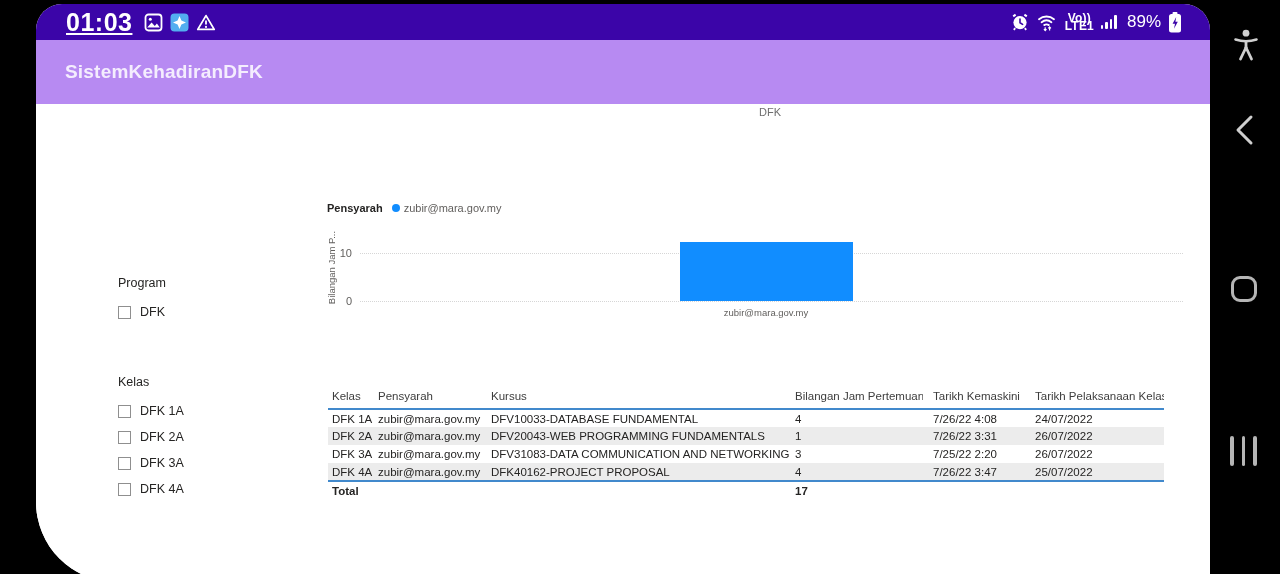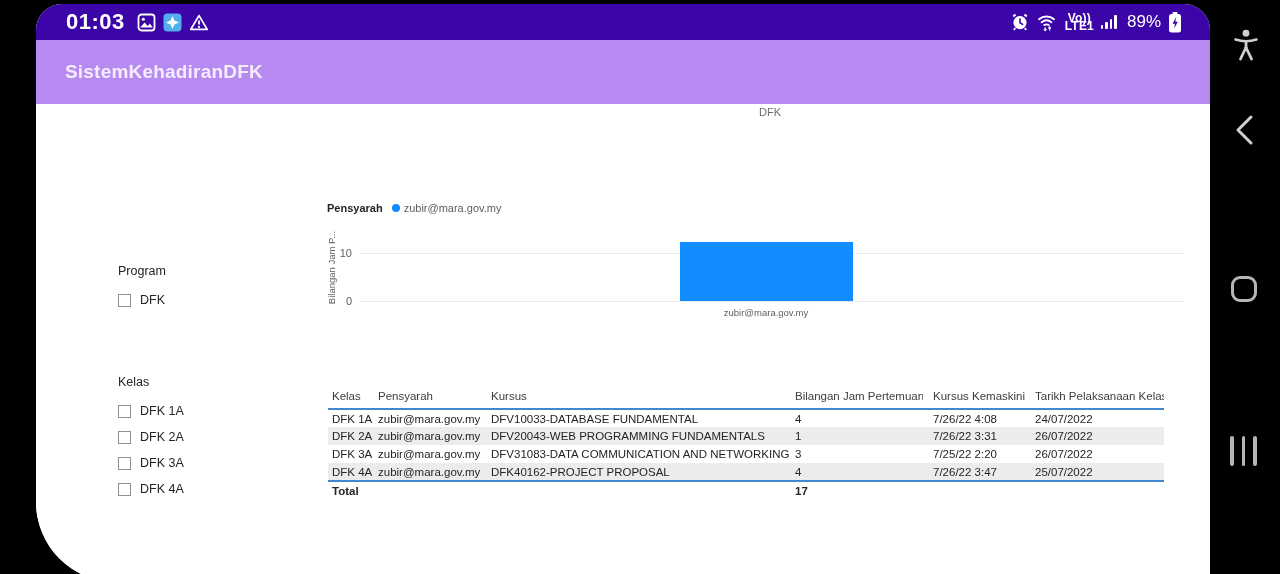--- a/index.html
+++ b/index.html
@@ -6,39 +6,39 @@
   html,body { width:1280px; height:574px; overflow:hidden; }
   body { background:#000; position:relative; font-family:"Liberation Sans", sans-serif; }
 
   
   .screen { position:absolute; left:36px; top:4px; width:1174px; height:578px;
             background:#fff; border-radius:26px 26px 0 80px; overflow:hidden; }
 
   
   .status-bar { height:36px; background:#3B05A8; display:flex; align-items:center;
                 padding:0 28px 0 30px; color:#fff; }
-  .time { font-size:22px; font-weight:700; letter-spacing:.5px; }
+  .time { font-size:25px; font-weight:700; letter-spacing:.5px;text-decoration:underline; }
   .notif-icons { display:flex; align-items:center; gap:7px; margin-left:12px; }
   .right-cluster { margin-left:auto; display:flex; align-items:center; gap:7px; }
   .volte { font-size:12px; font-weight:700; line-height:8px; text-align:center; letter-spacing:.2px; }
   .sigbars { display:flex; align-items:flex-end; gap:2px; height:14px; }
   .sigbars i { display:block; width:2.5px; background:#fff; border-radius:1px; }
   .pct { font-size:17px; font-weight:400; margin-left:3px; }
 
   
   .app-bar { height:64px; background:#B78AF2; display:flex; align-items:center; padding-left:29px; }
   .app-title { color:#F4EDFE; font-size:19px; font-weight:600; letter-spacing:.2px; }
 
   
   .canvas { position:absolute; left:0; top:100px; right:0; bottom:0; background:#fff; }
   .page-label { position:absolute; left:699px; top:2px; width:70px; text-align:center;
                 font-size:11px; color:#6e6e6e; }
 
   .filter-group { position:absolute; left:82px; }
-  .fg-program { top:160px;text-align:center; } .fg-kelas { top:271px; }
+  .fg-program { top:172px;text-align:center; } .fg-kelas { top:271px; }
   .filter-title { font-size:12.5px; color:#252423; margin-bottom:9px; }
   .filter-option { display:flex; align-items:center; gap:9px; height:26px; cursor:pointer; }
   .checkbox { width:13px; height:13px; border:1px solid #8f8f8f; background:#fff; flex:0 0 auto; }
   .filter-option span.lbl { font-size:12.5px; color:#252423; }
 
   .chart-title { position:absolute; left:291px; top:73px; font-size:13.5px; color:#252423; }
   .legend { position:absolute; left:291px; top:98px; display:flex; align-items:center; font-size:11px; }
   .legend-label { font-weight:700; color:#252423; margin-right:9px; }
   .legend-dot { width:8px; height:8px; border-radius:50%; background:#118DFF; margin-right:4px; }
   .legend-value { color:#605E5C; }
@@ -190,21 +190,21 @@
           <col style="width:132px">
             <col style="width:102px">
             <col style="width:139px">
         </colgroup>
         <thead>
           <tr>
             <th>Kelas</th>
             <th>Pensyarah</th>
             <th>Kursus</th>
             <th class="num">Bilangan Jam Pertemuan</th>
-            <th class="pad8">Kursus Kemaskini</th>
+            <th class="pad8">Tarikh Kemaskini</th>
             <th class="pad8">Tarikh Pelaksanaan Kelas</th>
           </tr>
         </thead>
         <tbody>
           <tr>
             <td>DFK 1A</td>
             <td>zubir@mara.gov.my</td>
             <td>DFV10033-DATABASE FUNDAMENTAL</td>
             <td class="num">4</td>
             <td class="pad8">7/26/22 4:08</td>

